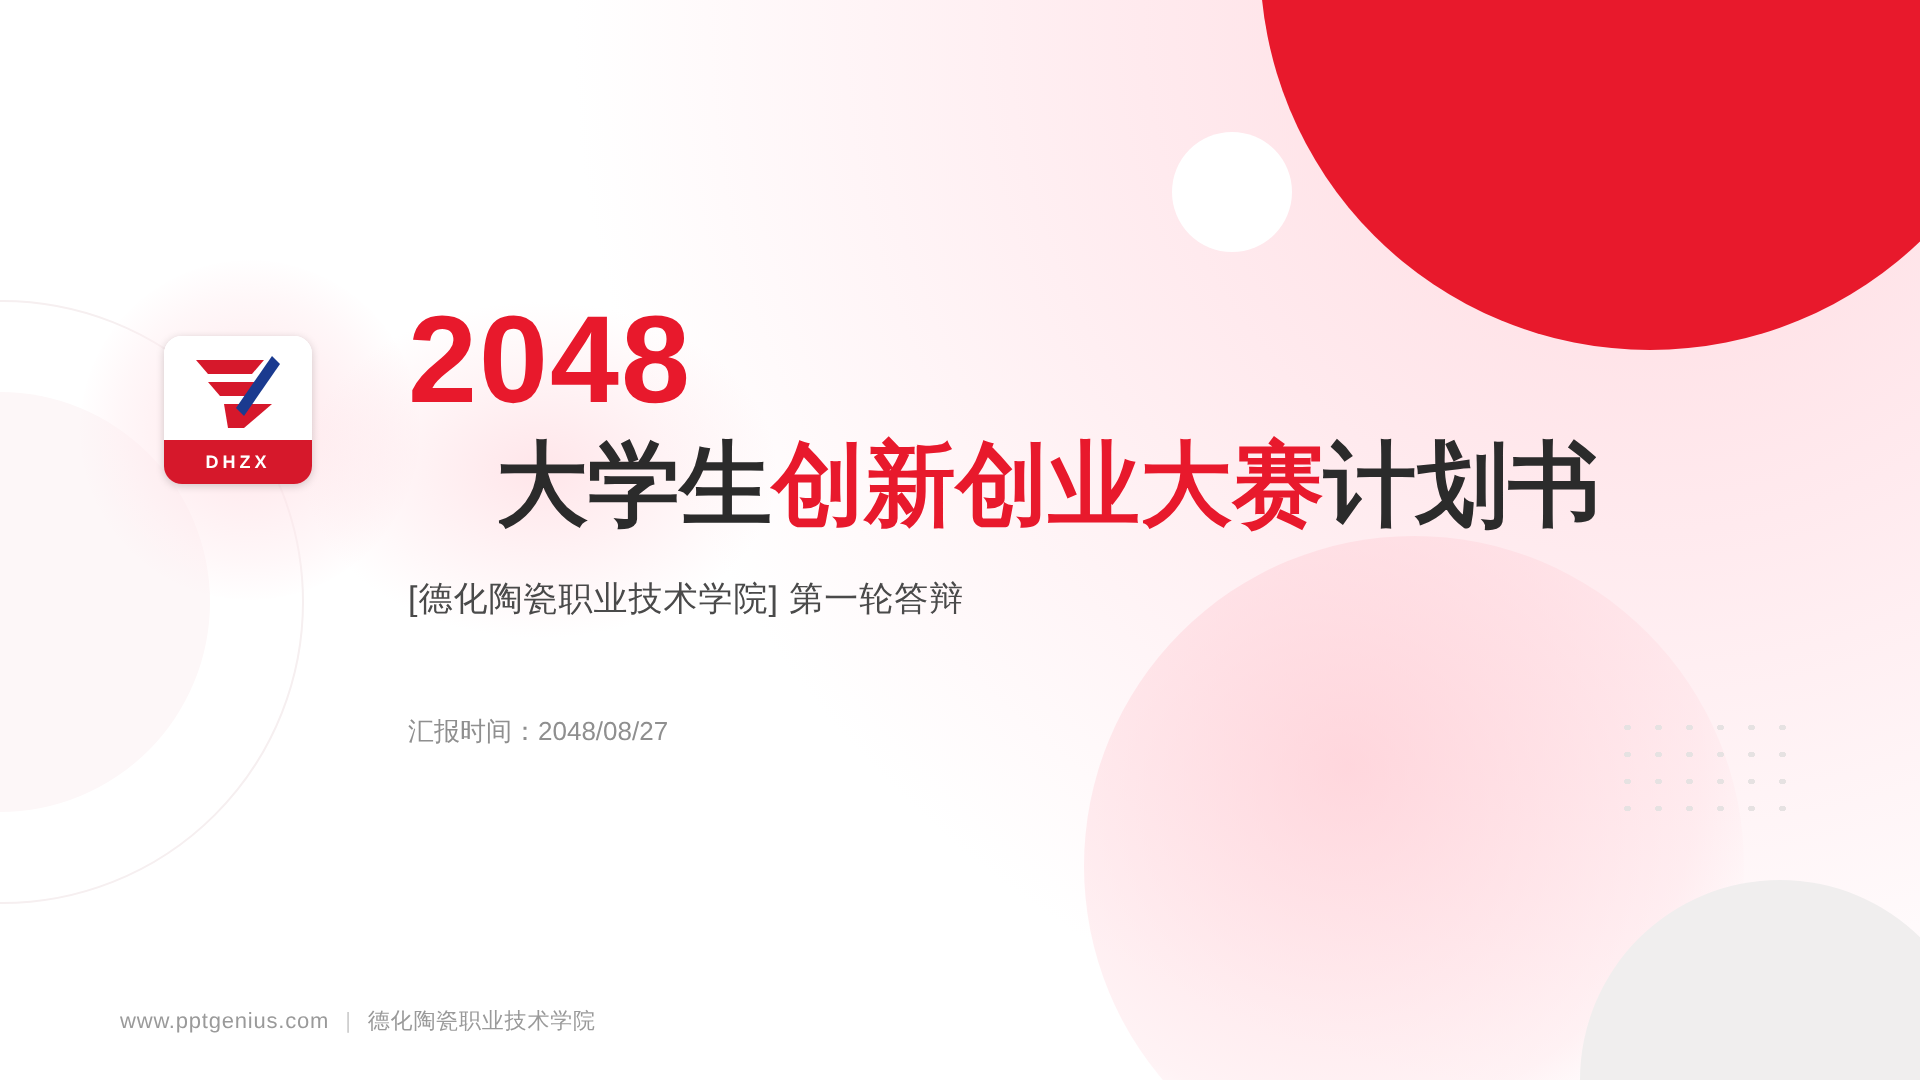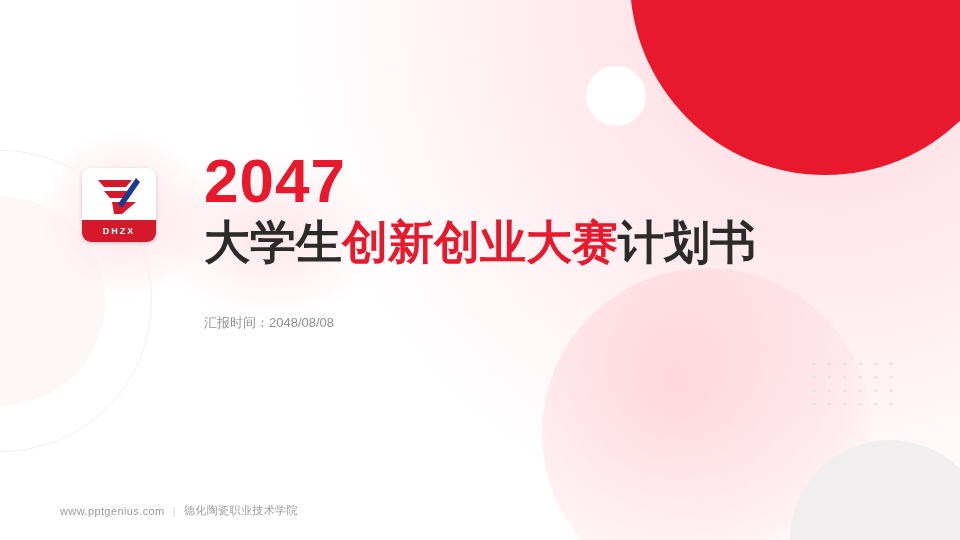--- a/index.html
+++ b/index.html
@@ -114,20 +114,21 @@
     margin:0 0 6px 0;
     font-family:"Liberation Sans", sans-serif;
   }
   .main-title{
     font-size:46px;
     font-weight:bold;
     line-height:1.08;
     margin:0;
     color:#2b2b2b;
     white-space:nowrap;
+    text-align:center;
   }
   .main-title .hl{color:#e8192c;}
 
   .subtitle{
     margin-top:20px;
     font-size:17px;
     color:#4a4a4a;
     letter-spacing:.5px;
   }
 
@@ -170,26 +171,27 @@
     <svg width="54" height="44" viewBox="0 0 54 44">
       <path d="M6 6 H40 L34 13 H12 Z" fill="#d6182b"></path>
       <path d="M12 17 H38 L33 24 H18 Z" fill="#d6182b"></path>
       <path d="M20 28 H44 L30 40 L22 40 Z" fill="#d6182b"></path>
       <path d="M44 4 L48 8 L30 34 L26 30 Z" fill="#1a3a8f"></path>
     </svg>
     <div class="lg-bar">DHZX</div>
   </div>
 
   <div class="content">
-    <div class="year">2047</div>
+    <div class="year">2048</div>
     <div class="main-title">
       <span>大学生</span><span class="hl">创新创业大赛</span><span>计划书</span>
     </div>
+    <div class="subtitle">[德化陶瓷职业技术学院] 第一轮答辩</div>
     <div class="meta">
-      <div>汇报时间：2048/08/08</div>
+      <div>汇报时间：2048/08/27</div>
     </div>
   </div>
 
   <div class="footer">
     <span>www.pptgenius.com</span>
     <span class="sep">|</span>
     <span>德化陶瓷职业技术学院</span>
   </div>
 
 </div>

